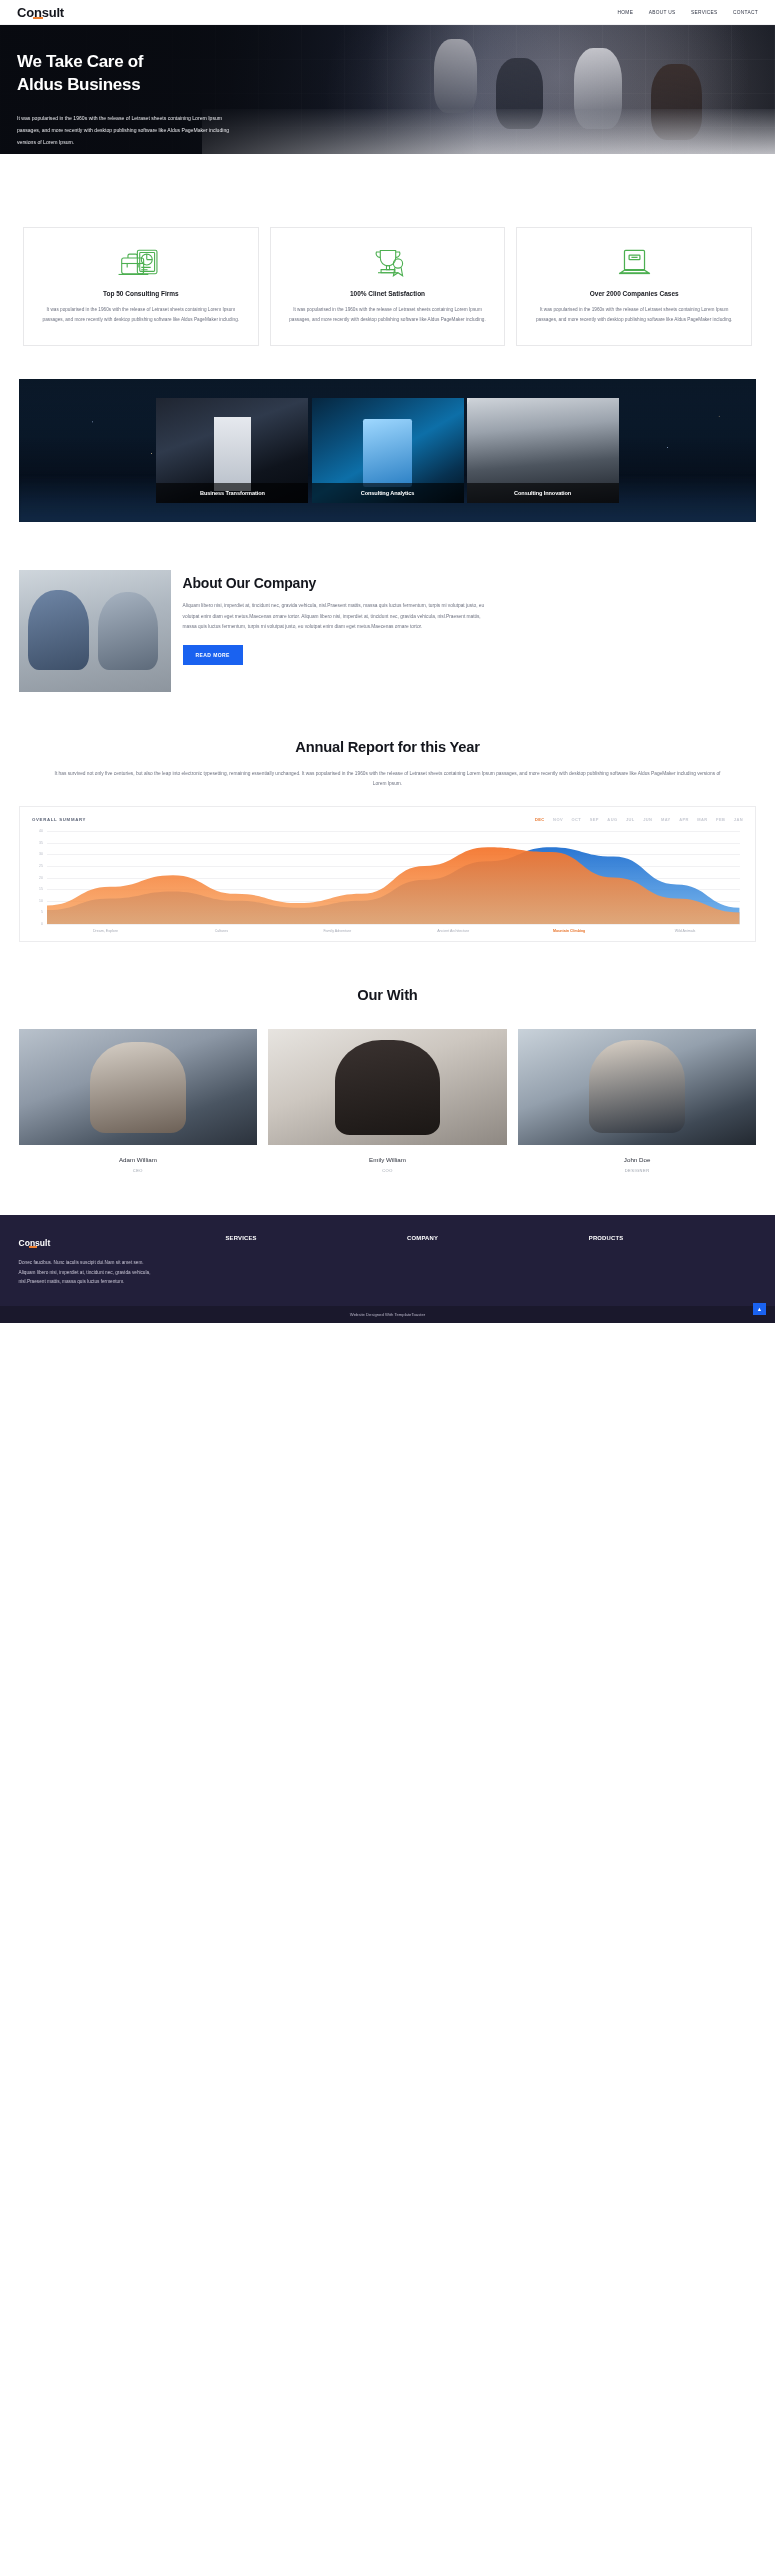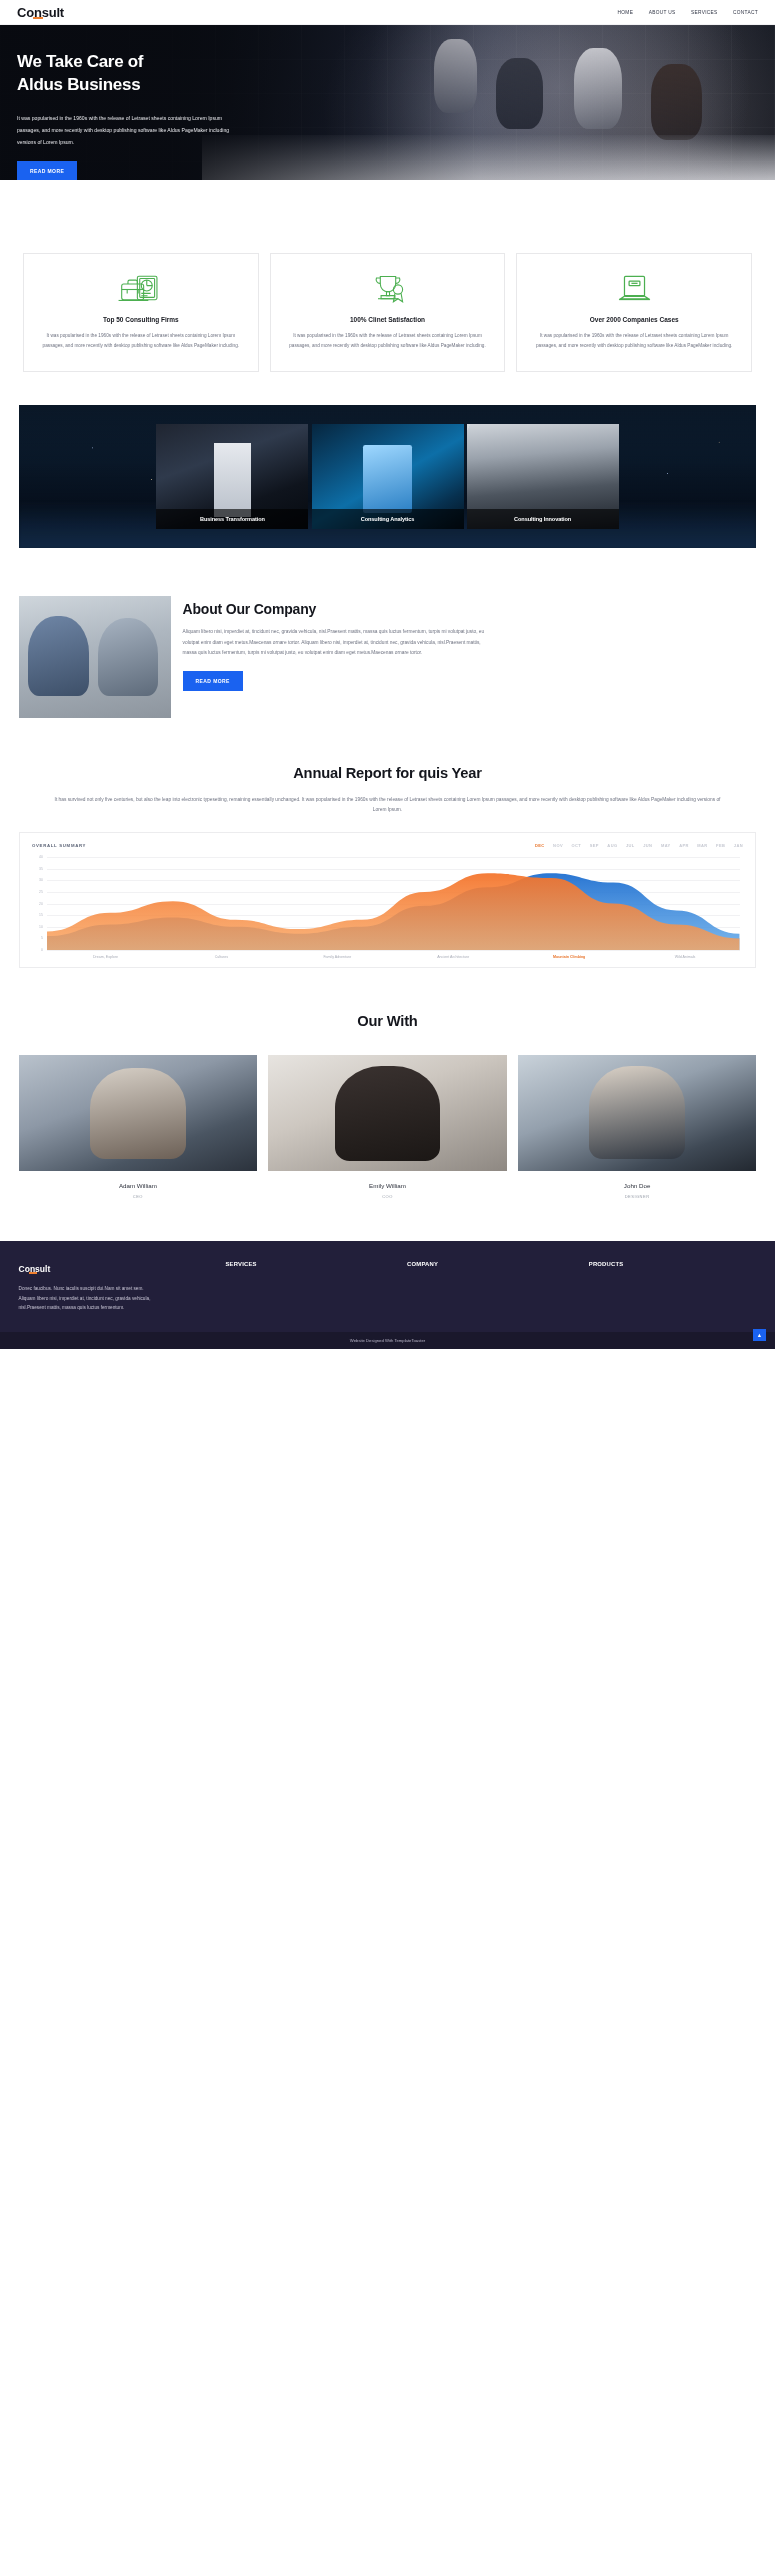--- a/index.html
+++ b/index.html
@@ -18,21 +18,21 @@
     display:flex; align-items:center; justify-content:space-between;
     padding:0 17px; border-bottom:0.8px solid #f2f2f4;
   }
   .brand { font-size:13px; font-weight:bold; letter-spacing:-0.2px; color:#14161d; position:relative; }
   .brand::after{ content:""; position:absolute; left:34%; bottom:0.8px; width:10px; height:1.6px; background:#f08030; }
   .nav { display:flex; gap:15.5px; }
   .nav a { font-size:4.8px; letter-spacing:0.3px; color:#2f3444; text-decoration:none; font-weight:500; }
 
   
   .hero {
-    position:relative; height:155px; overflow:hidden;
+    position:relative; height:129px; overflow:hidden;
     background:#a21caf;
   }
   .hero-photo{
     position:absolute; inset:0;
     background:
       radial-gradient(circle at 72% 40%, rgba(150,150,165,.55) 0%, rgba(40,44,58,0) 34%),
       radial-gradient(circle at 60% 55%, rgba(120,125,145,.45) 0%, rgba(30,33,45,0) 30%),
       radial-gradient(circle at 85% 62%, rgba(130,120,120,.40) 0%, rgba(25,28,38,0) 28%),
       linear-gradient(100deg,#0b0e15 0%,#0d1119 28%,#1b2030 48%,#2a3042 62%,#1d2331 78%,#10141d 100%);
   }
@@ -298,21 +298,21 @@
   <div class="about">
     <div class="about-img"></div>
     <div class="about-body">
       <div class="about-title">About Our Company</div>
       <div class="about-text">Aliquam libero nisi, imperdiet at, tincidunt nec, gravida vehicula, nisl.Praesent mattis, massa quis luctus fermentum, turpis mi volutpat justo, eu volutpat enim diam eget metus.Maecenas ornare tortor. Aliquam libero nisi, imperdiet at, tincidunt nec, gravida vehicula, nisl.Praesent mattis, massa quis luctus fermentum, turpis mi volutpat justo, eu volutpat enim diam eget metus.Maecenas ornare tortor.</div>
       <button class="btn-primary">READ MORE</button>
     </div>
   </div>
 
   <div class="annual">
-    <div class="sect-title">Annual Report for quis Year</div>
+    <div class="sect-title">Annual Report for this Year</div>
     <div class="annual-sub">It has survived not only five centuries, but also the leap into electronic typesetting, remaining essentially unchanged. It was popularised in the 1960s with the release of Letraset sheets containing Lorem Ipsum passages, and more recently with desktop publishing software like Aldus PageMaker including versions of Lorem Ipsum.</div>
 
     <div class="chart-card">
       <div class="chart-head">
         <div class="chart-head-title">OVERALL SUMMARY</div>
         <div class="months">
             <span class="month active">DEC</span>
             <span class="month">NOV</span>
             <span class="month">OCT</span>
             <span class="month">SEP</span>

